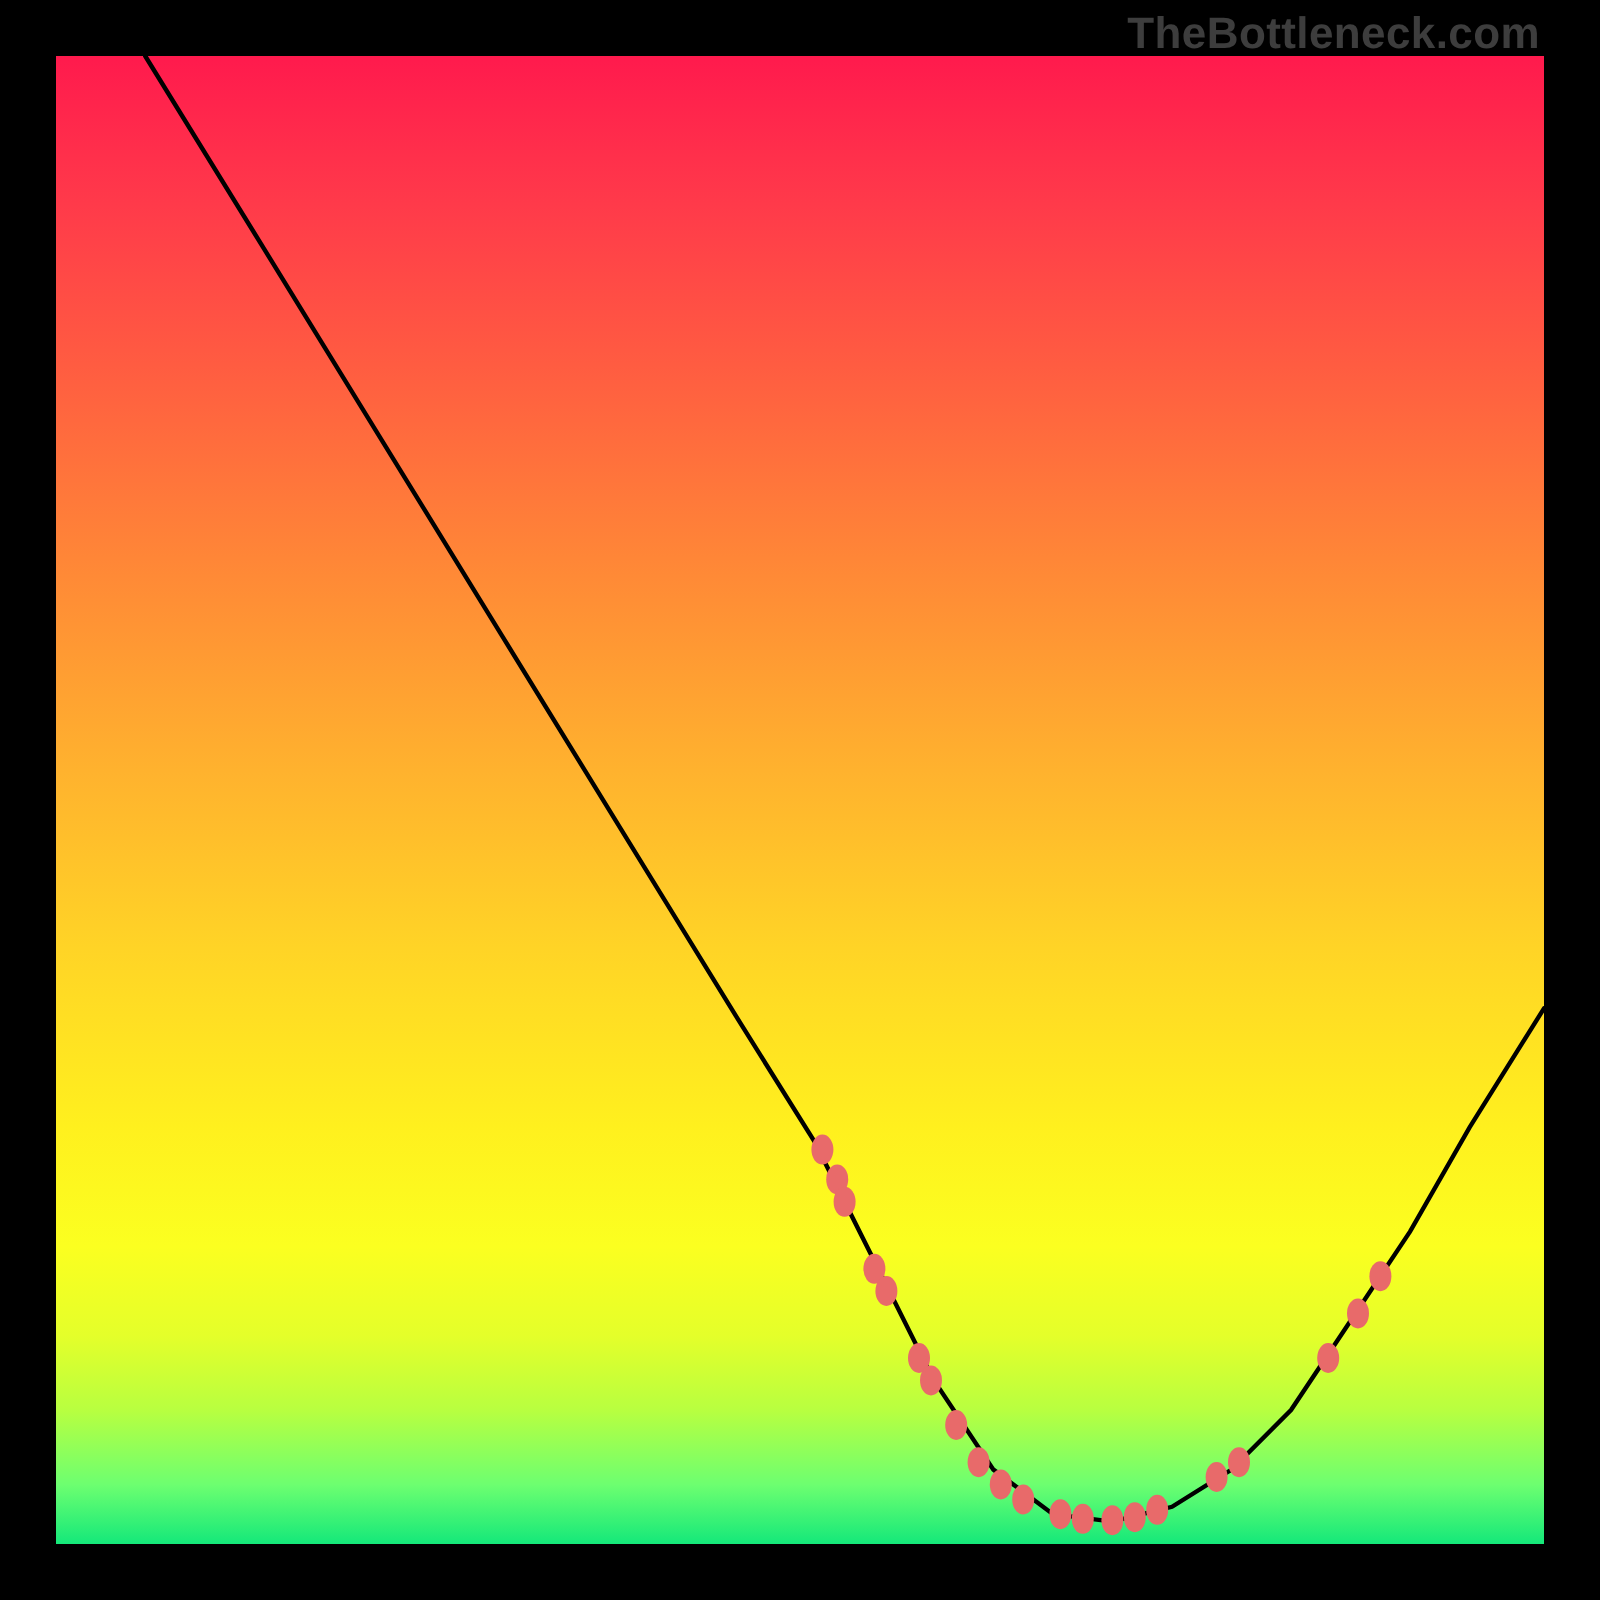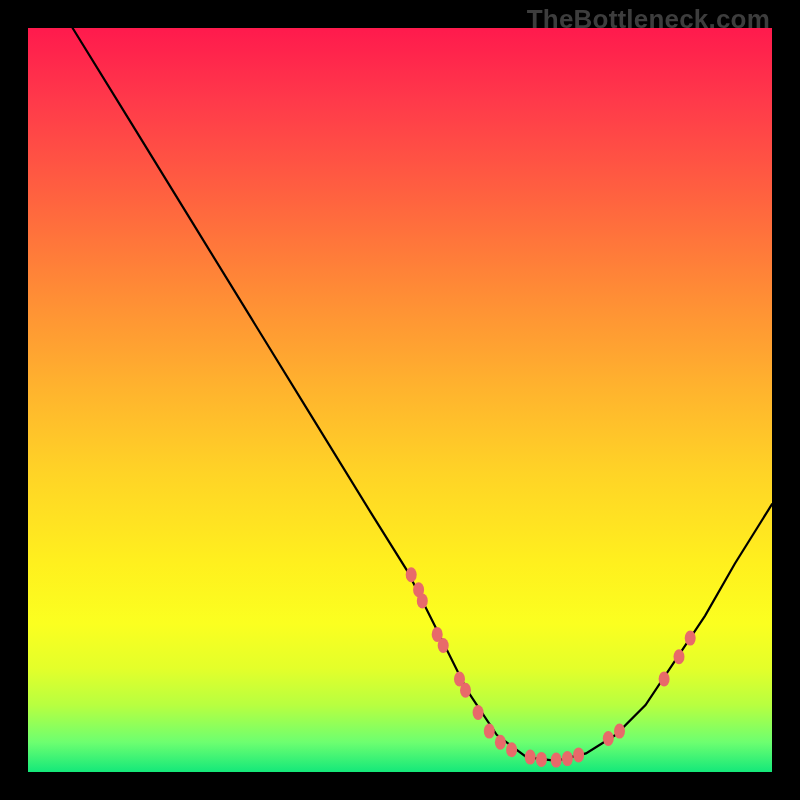--- a/index.html
+++ b/index.html
@@ -38,21 +38,21 @@
       #6dff70 96%,
       #14e87a 100%
     );
   }
   .watermark {
     position: absolute;
     top: 4px;
     right: 30px;
     font-family: Arial, Helvetica, sans-serif;
     font-weight: bold;
-    font-size: 26px;
+    font-size: 22px;
     color: #3d3d3d;
     letter-spacing: 0.2px;
   }
   svg.plot {
     position: absolute;
     left: 0;
     top: 0;
     width: 744px;
     height: 744px;
     overflow: visible;

